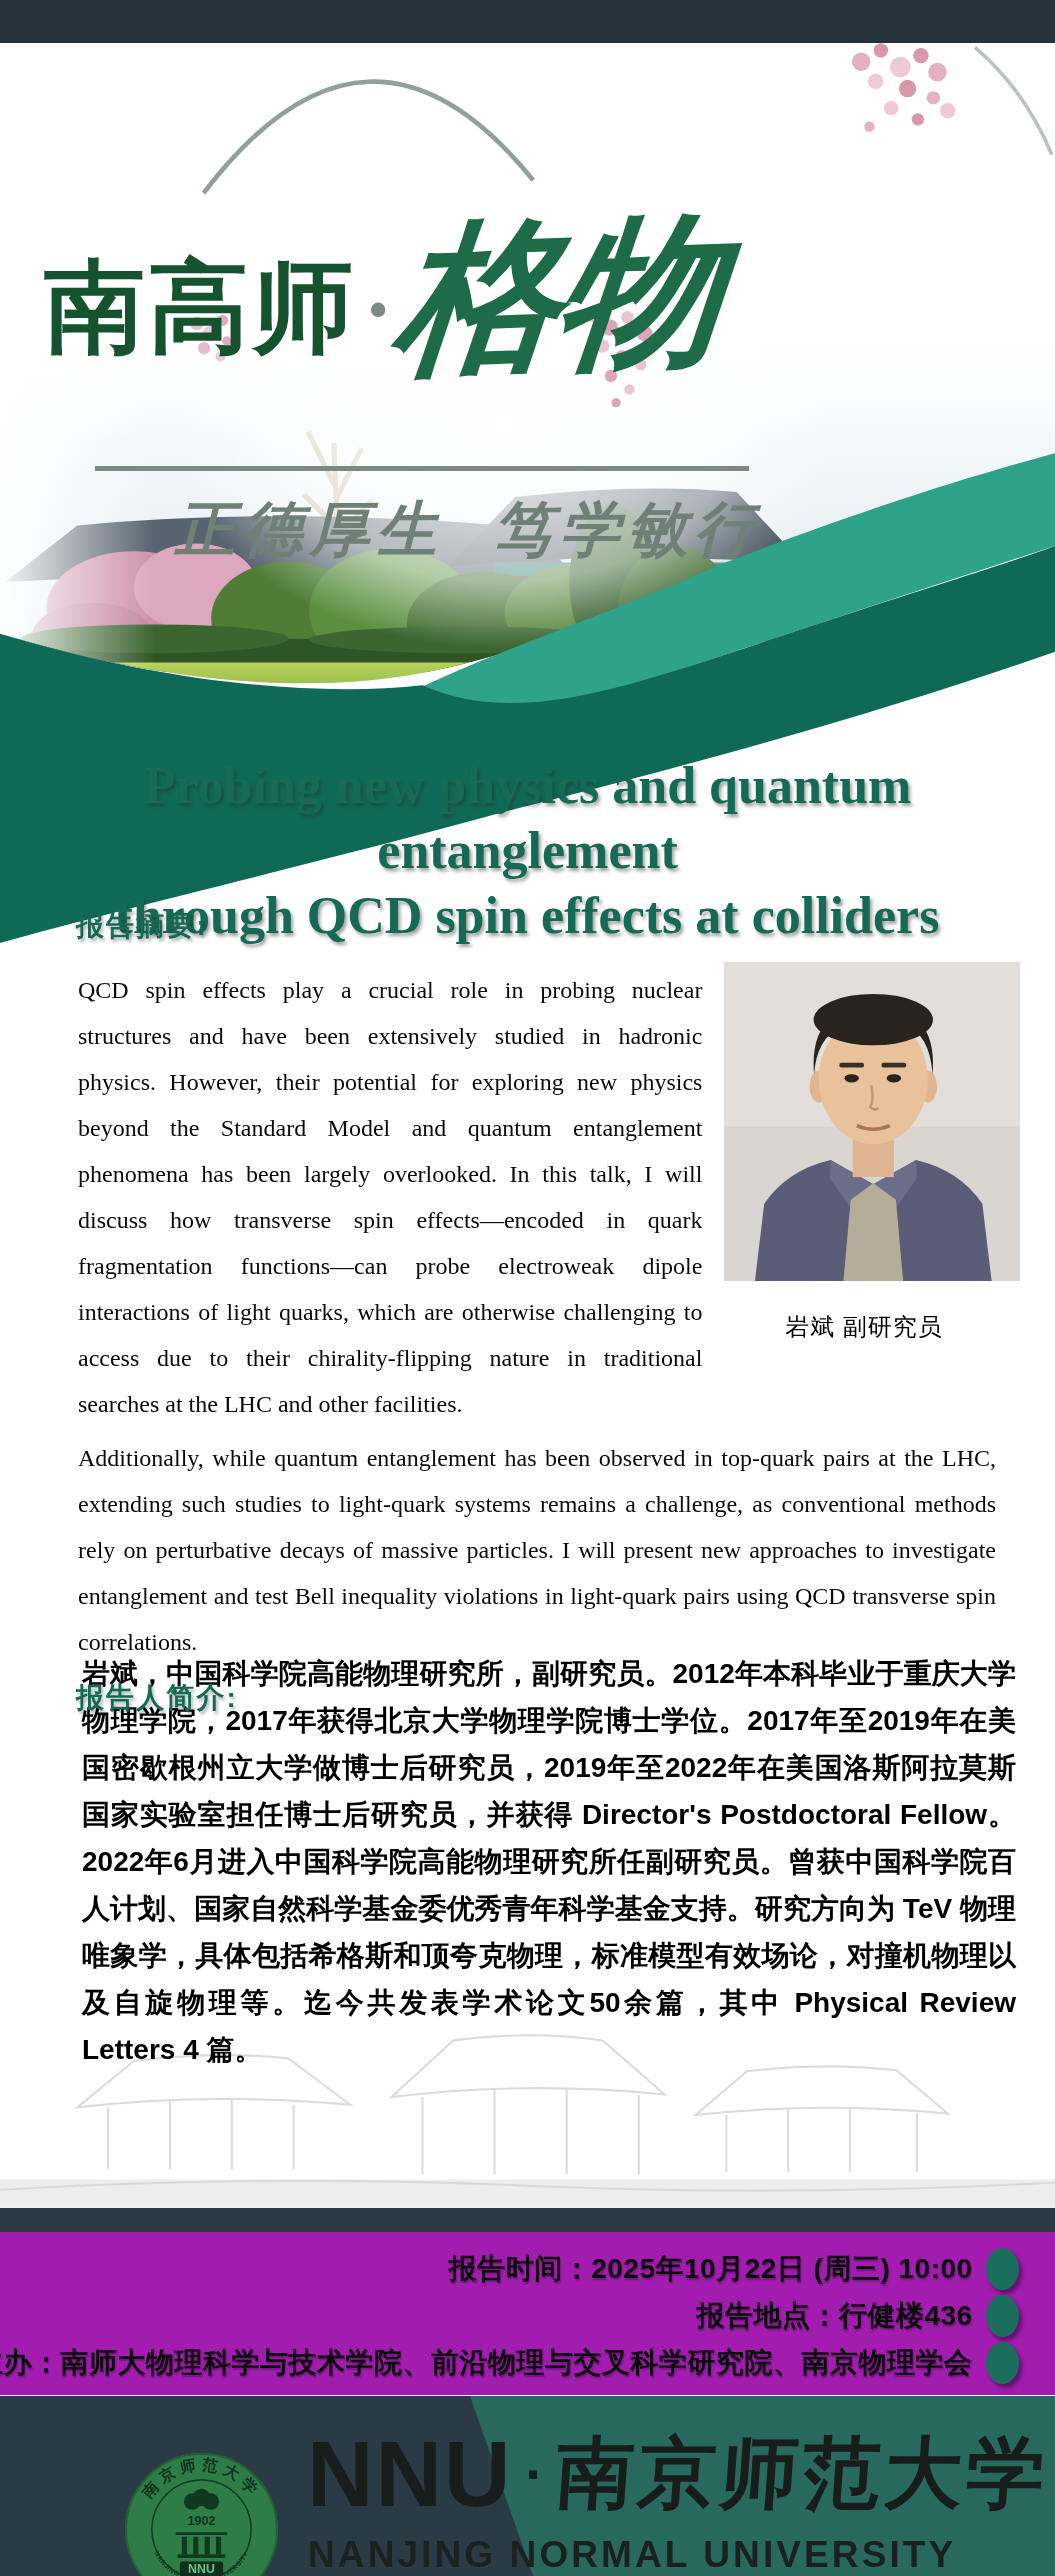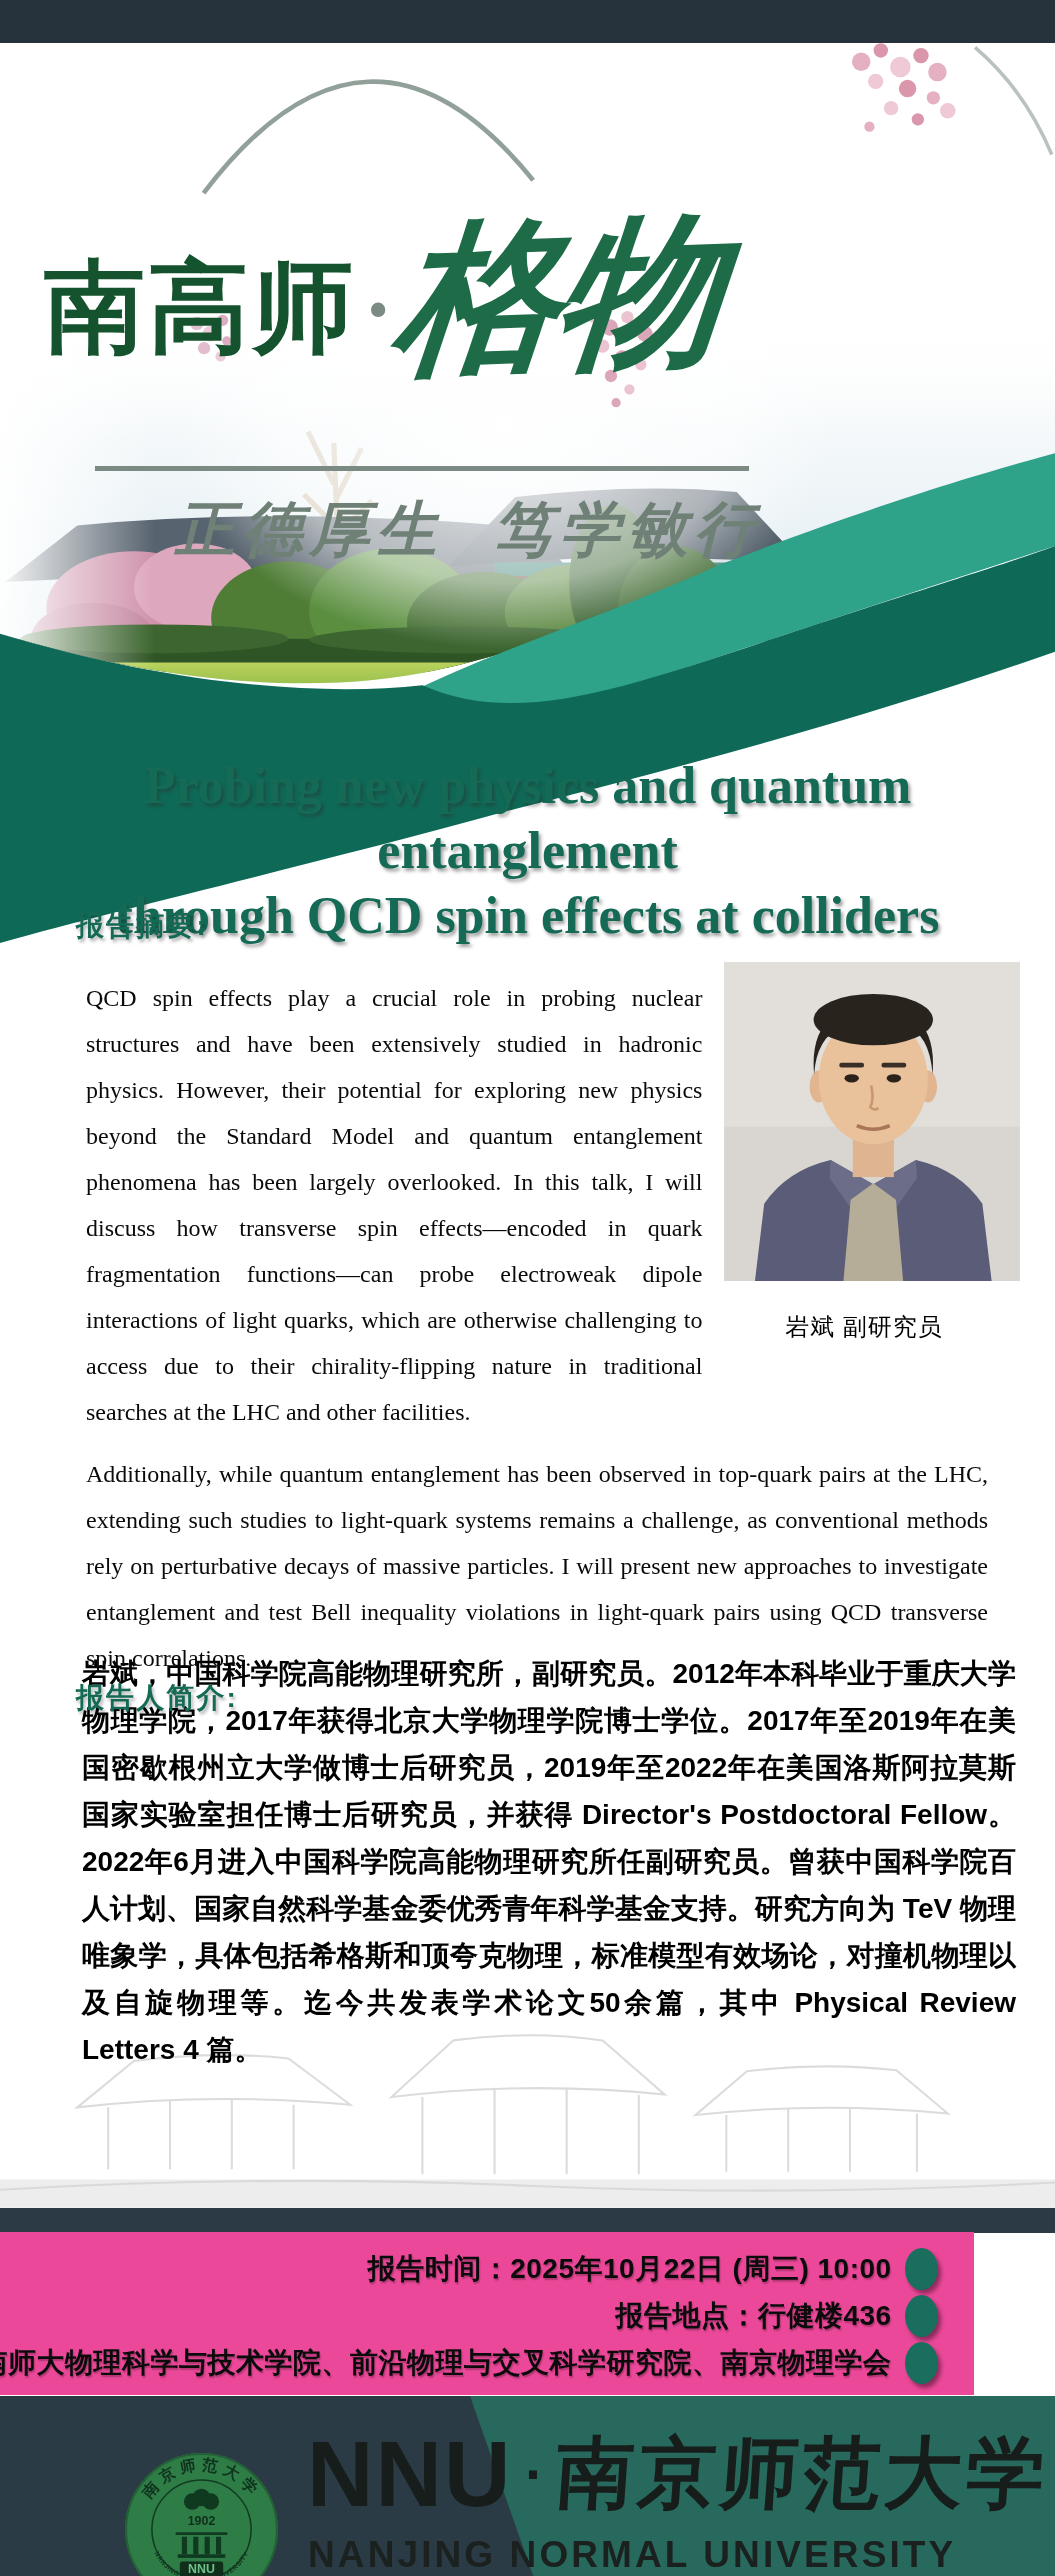--- a/index.html
+++ b/index.html
@@ -27,33 +27,33 @@
          text-shadow:2.1px 2.6px 3.6px rgba(45,45,45,.45);}
   
   .sec{position:absolute;left:64px;margin:12px;z-index:6;font-weight:900;font-size:28px;color:#156a56;
        text-shadow:2.1px 2.6px 3.1px rgba(0,0,0,.28);letter-spacing:2.1px;}
   .abstract-h{top:895px;}
   .bio-h{top:1667px;}
   
   .abstract-body{position:absolute;top:959px;left:70px;width:934px;z-index:6;
                  font-family:"Liberation Serif",serif;font-size:24px;line-height:46px;color:#0a0a0a;
                  text-align:justify;}
-  .abstract-body p{margin:16px;}
+  .abstract-body p{margin:8px;}
   .photo-float{float:right;width:280px;margin:3.1px 0 5.2px 21.6px;}
   .portrait{display:block;width:296px;height:319px;}
   .caption{margin-top:23px;font-family:"Liberation Sans",sans-serif;font-size:24px;color:#000;
            text-align:center;letter-spacing:1px;}
   
   .bio-body{position:absolute;top:1638px;left:70px;width:934px;margin:12px;z-index:3;
             font-family:"Liberation Sans",sans-serif;font-weight:bold;font-size:28px;line-height:47px;
             color:#000;text-align:justify;}
   .watermark{position:absolute;top:1999px;left:0;width:1055px;height:209px;z-index:1;}
   
   .navy-strip{position:absolute;top:2208px;left:0;width:1055px;height:25px;background:#2b3a45;z-index:5;}
-  .info-panel{position:absolute;top:2232px;left:0;width:974px;height:163px;background:#ec4899;z-index:5;text-align:right;}
+  .info-panel{position:absolute;top:2232px;left:0;width:1055px;height:163px;background:#a21caf;z-index:5;text-align:right;}
   .info-row{position:absolute;right:36px;display:flex;align-items:center;gap:13.4px;white-space:nowrap;}
   .info-row.r1{top:15.5px;}
   .info-row.r2{top:63px;}
   .info-row.r3{top:110px;}
   .info-text{font-weight:bold;font-size:28px;color:#0b0b0b;text-shadow:1px 1.5px 1.5px rgba(0,0,0,.25);letter-spacing:0.5px;}
   .pill{width:33px;height:42px;border-radius:50%;background:#1a6e5e;box-shadow:3.1px 4.1px 4.6px rgba(0,0,0,.4);flex:none;}
   
   .footer{position:absolute;top:2396px;left:0;width:1055px;height:242px;background:#276a5d;z-index:5;}
   .footer-navy{position:absolute;top:0;left:0;width:100%;height:100%;background:#2a3b46;
                clip-path:polygon(0 0,470px 0,555px 242px,0 242px);}

